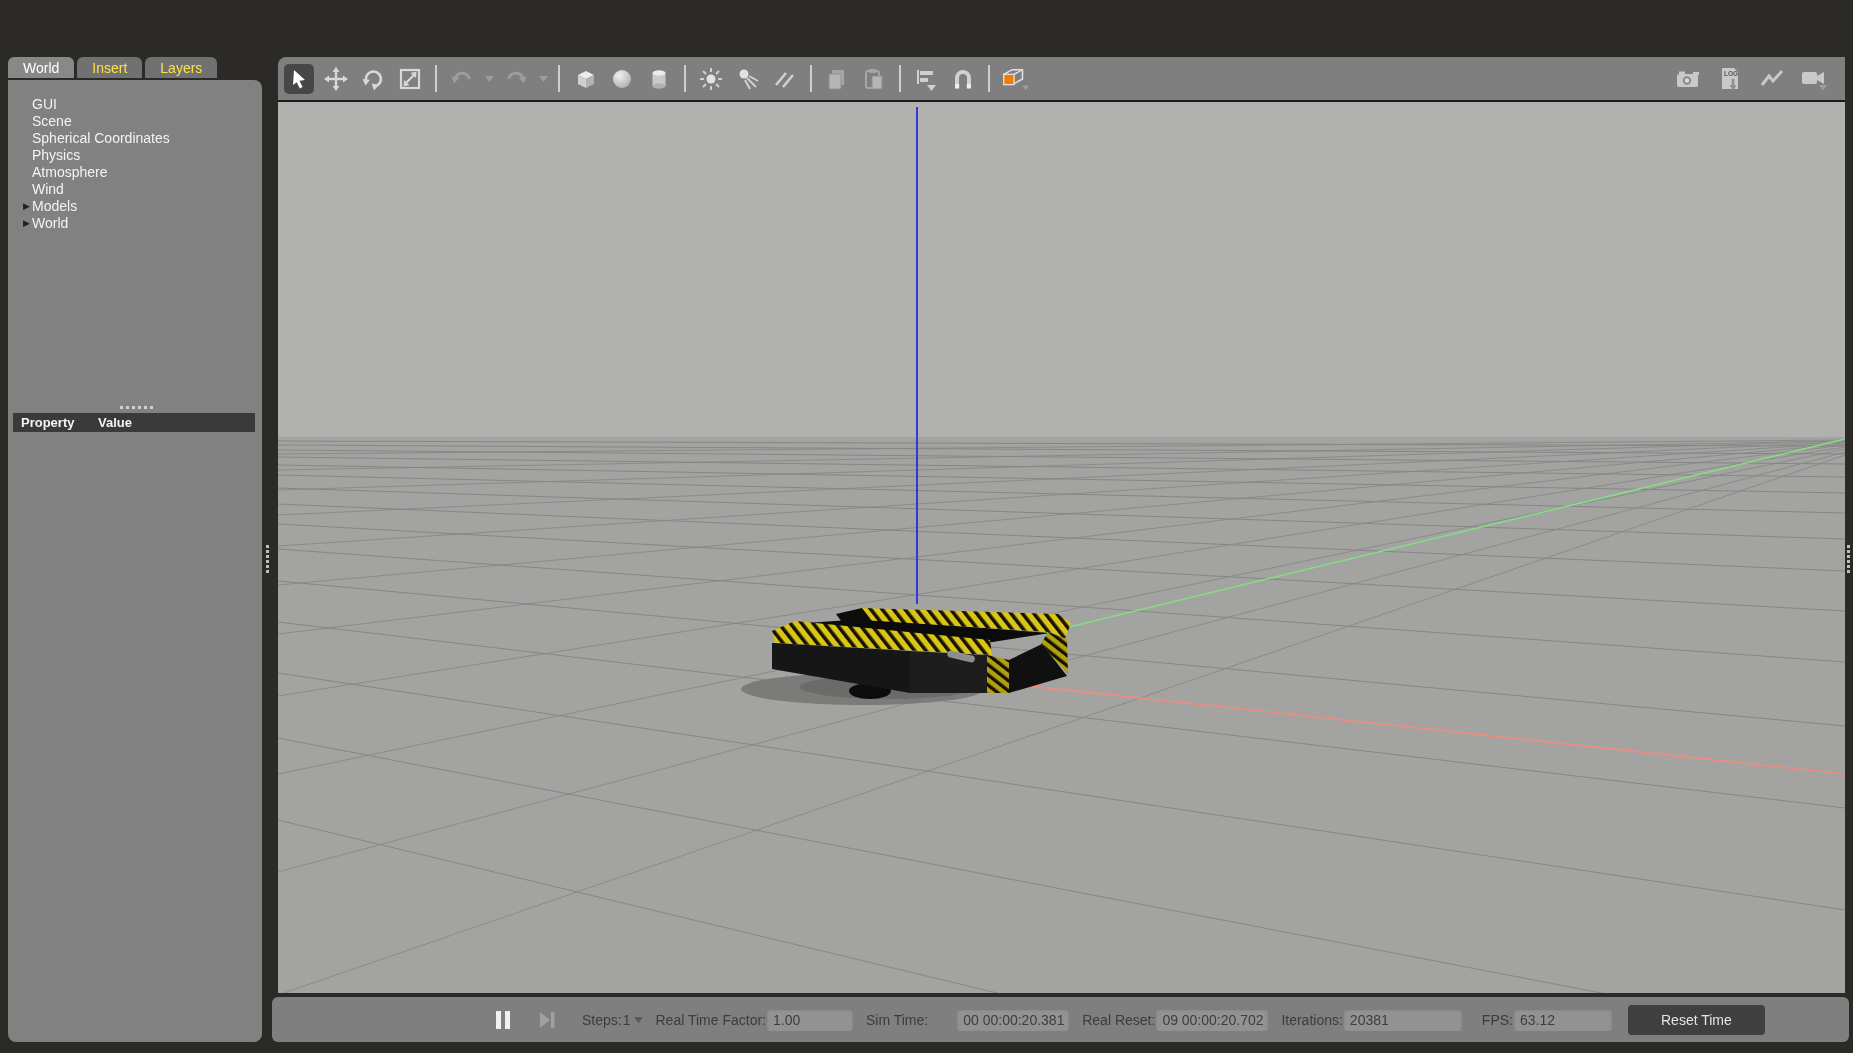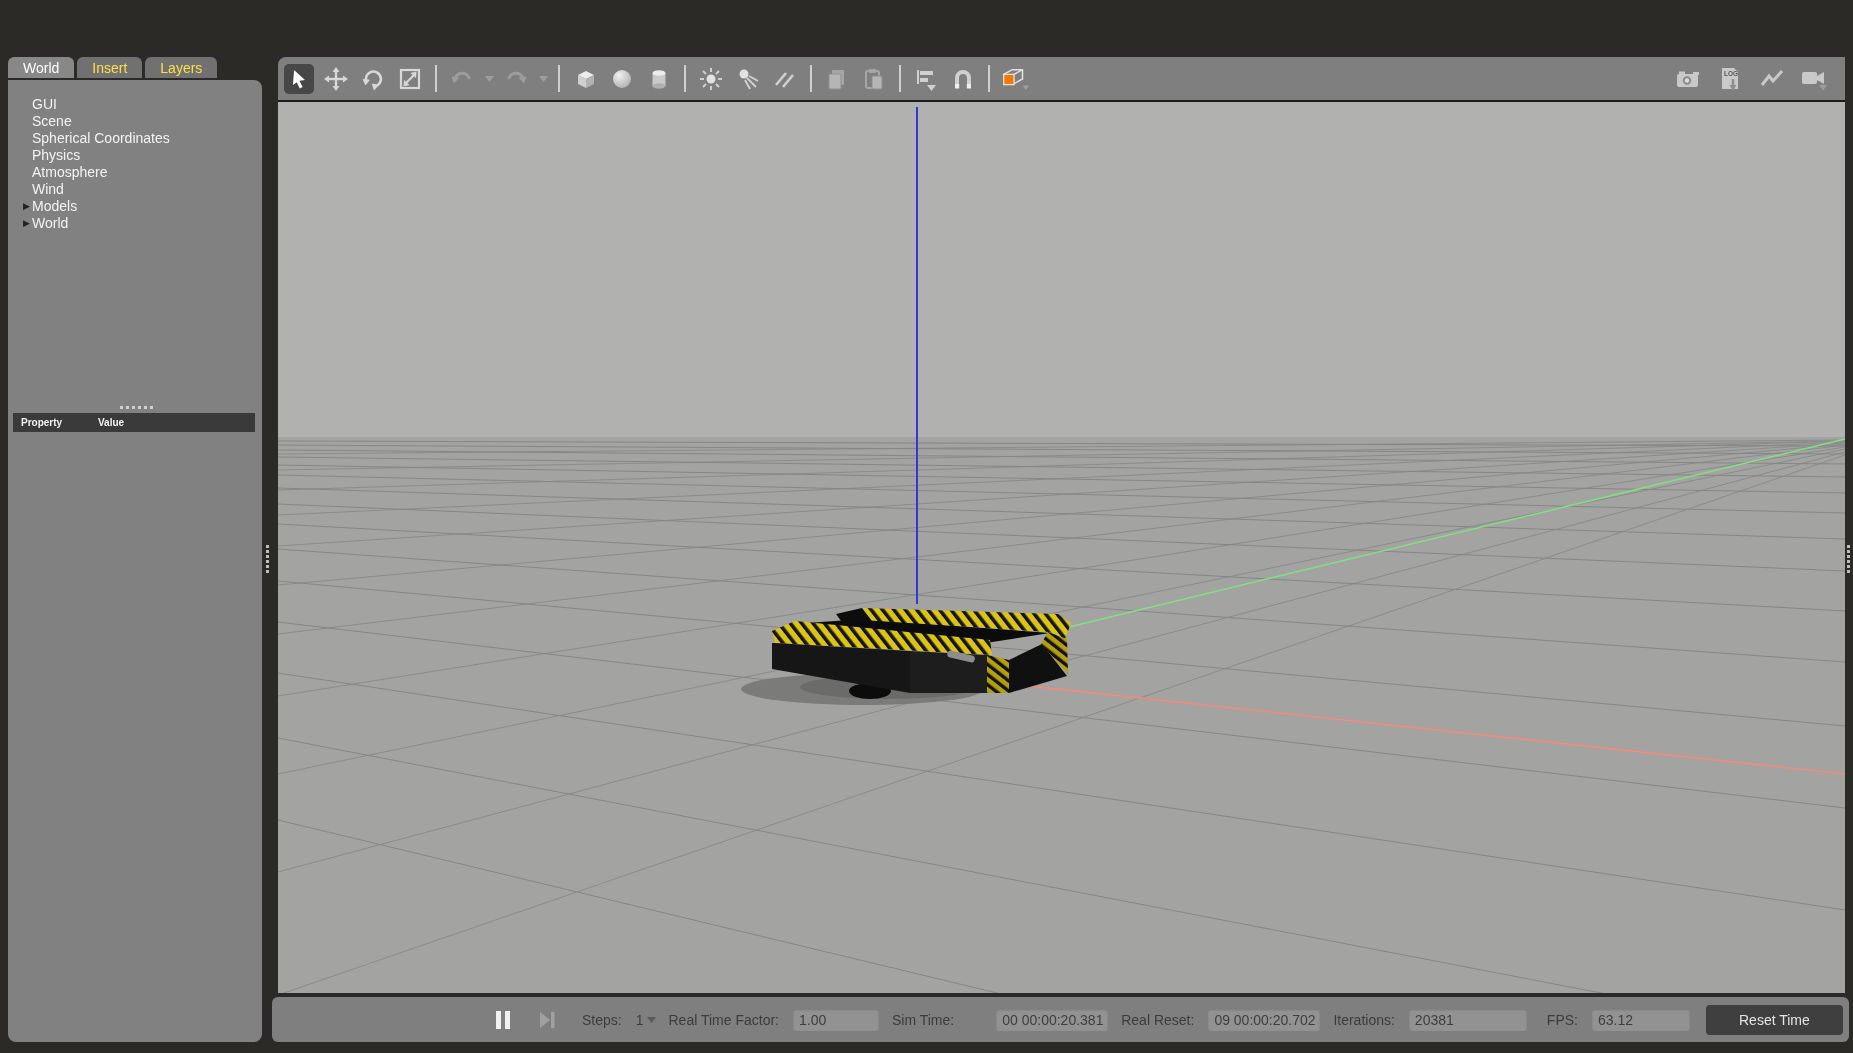--- a/index.html
+++ b/index.html
@@ -33,21 +33,21 @@
   .tab.active { background:#888888; color:#ffffff; }
   .panel-body { position:absolute; top:23px; left:0; right:0; bottom:0; background:#818181;
     border-radius:0 8px 8px 8px; }
   .tree { padding-top:16px; }
   .tree-item { position:relative; height:17px; line-height:17px; padding-left:24px;
     color:#f3f3f3; font-size:14px; }
   .tree-arrow { position:absolute; left:15px; top:0; color:#222222; font-size:9px; line-height:17px; }
   .h-splitter { position:absolute; top:326px; left:112px; display:flex; gap:3px; }
   .h-splitter i { width:3px; height:3px; background:#cfcfcf; display:block; }
   .prop-header { position:absolute; top:333px; left:5px; width:242px; height:19px; background:#3a3a3a;
-    display:flex; align-items:center; font-size:10px; font-weight:bold; color:#f3f3f3; }
+    display:flex; align-items:center; font-size:13px; font-weight:bold; color:#f3f3f3; }
   .prop-header .p1 { padding-left:8px; width:85px; }
   .v-dots { position:absolute; display:flex; flex-direction:column; gap:2px; }
   .v-dots i { width:3px; height:3px; background:#bdbdbd; display:block; }
 
   
   .viewport { position:absolute; left:278px; top:57px; width:1567px; height:936px;
     background:#7f7f7f; border-radius:8px 0 0 0; }
   .toolbar { position:absolute; top:0; left:0; width:100%; height:43px; display:flex;
     align-items:center; padding-left:6px; gap:7px; }
   .tb-btn { width:30px; height:30px; display:flex; align-items:center; justify-content:center;
@@ -61,21 +61,21 @@
     background:#a3a3a2; border-top:2px solid #1c1c1c; overflow:hidden; }
   .sky { position:absolute; top:0; left:0; width:100%; height:335px; background:#b1b1b0; }
   svg.scene { position:absolute; top:0; left:0; }
 
   
   .status-row { position:absolute; left:272px; top:997px; width:1577px; height:45px;
     background:#7f7f7f; border-radius:6px; display:flex; align-items:center; padding-left:218px; }
   .sb-label { color:#3c3c3c; font-size:14px; white-space:nowrap; }
   .sb-box { background:#929292; border-radius:3px; height:22px; line-height:22px;
     color:#3e3e3e; font-size:14px; padding-left:6px; box-shadow:inset 0 1px 2px rgba(0,0,0,0.18); }
-  .sb-group { display:flex; align-items:center; gap:14px; margin-left:13px;justify-content:center; }
+  .sb-group { display:flex; align-items:center; gap:1px; margin-left:13px;justify-content:center; }
   .sb-btn { display:flex; align-items:center; justify-content:center; width:26px; height:26px; }
   .reset-btn { margin-left:16px; background:#3f3f3f; color:#e4e4e4; font-size:14px;
     border:none; border-radius:4px; height:30px; padding:0 33px; }
   .spin { display:flex; align-items:center; gap:3px; }
 </style>
 </head>
 <body>
 
 <div class="window">
 

